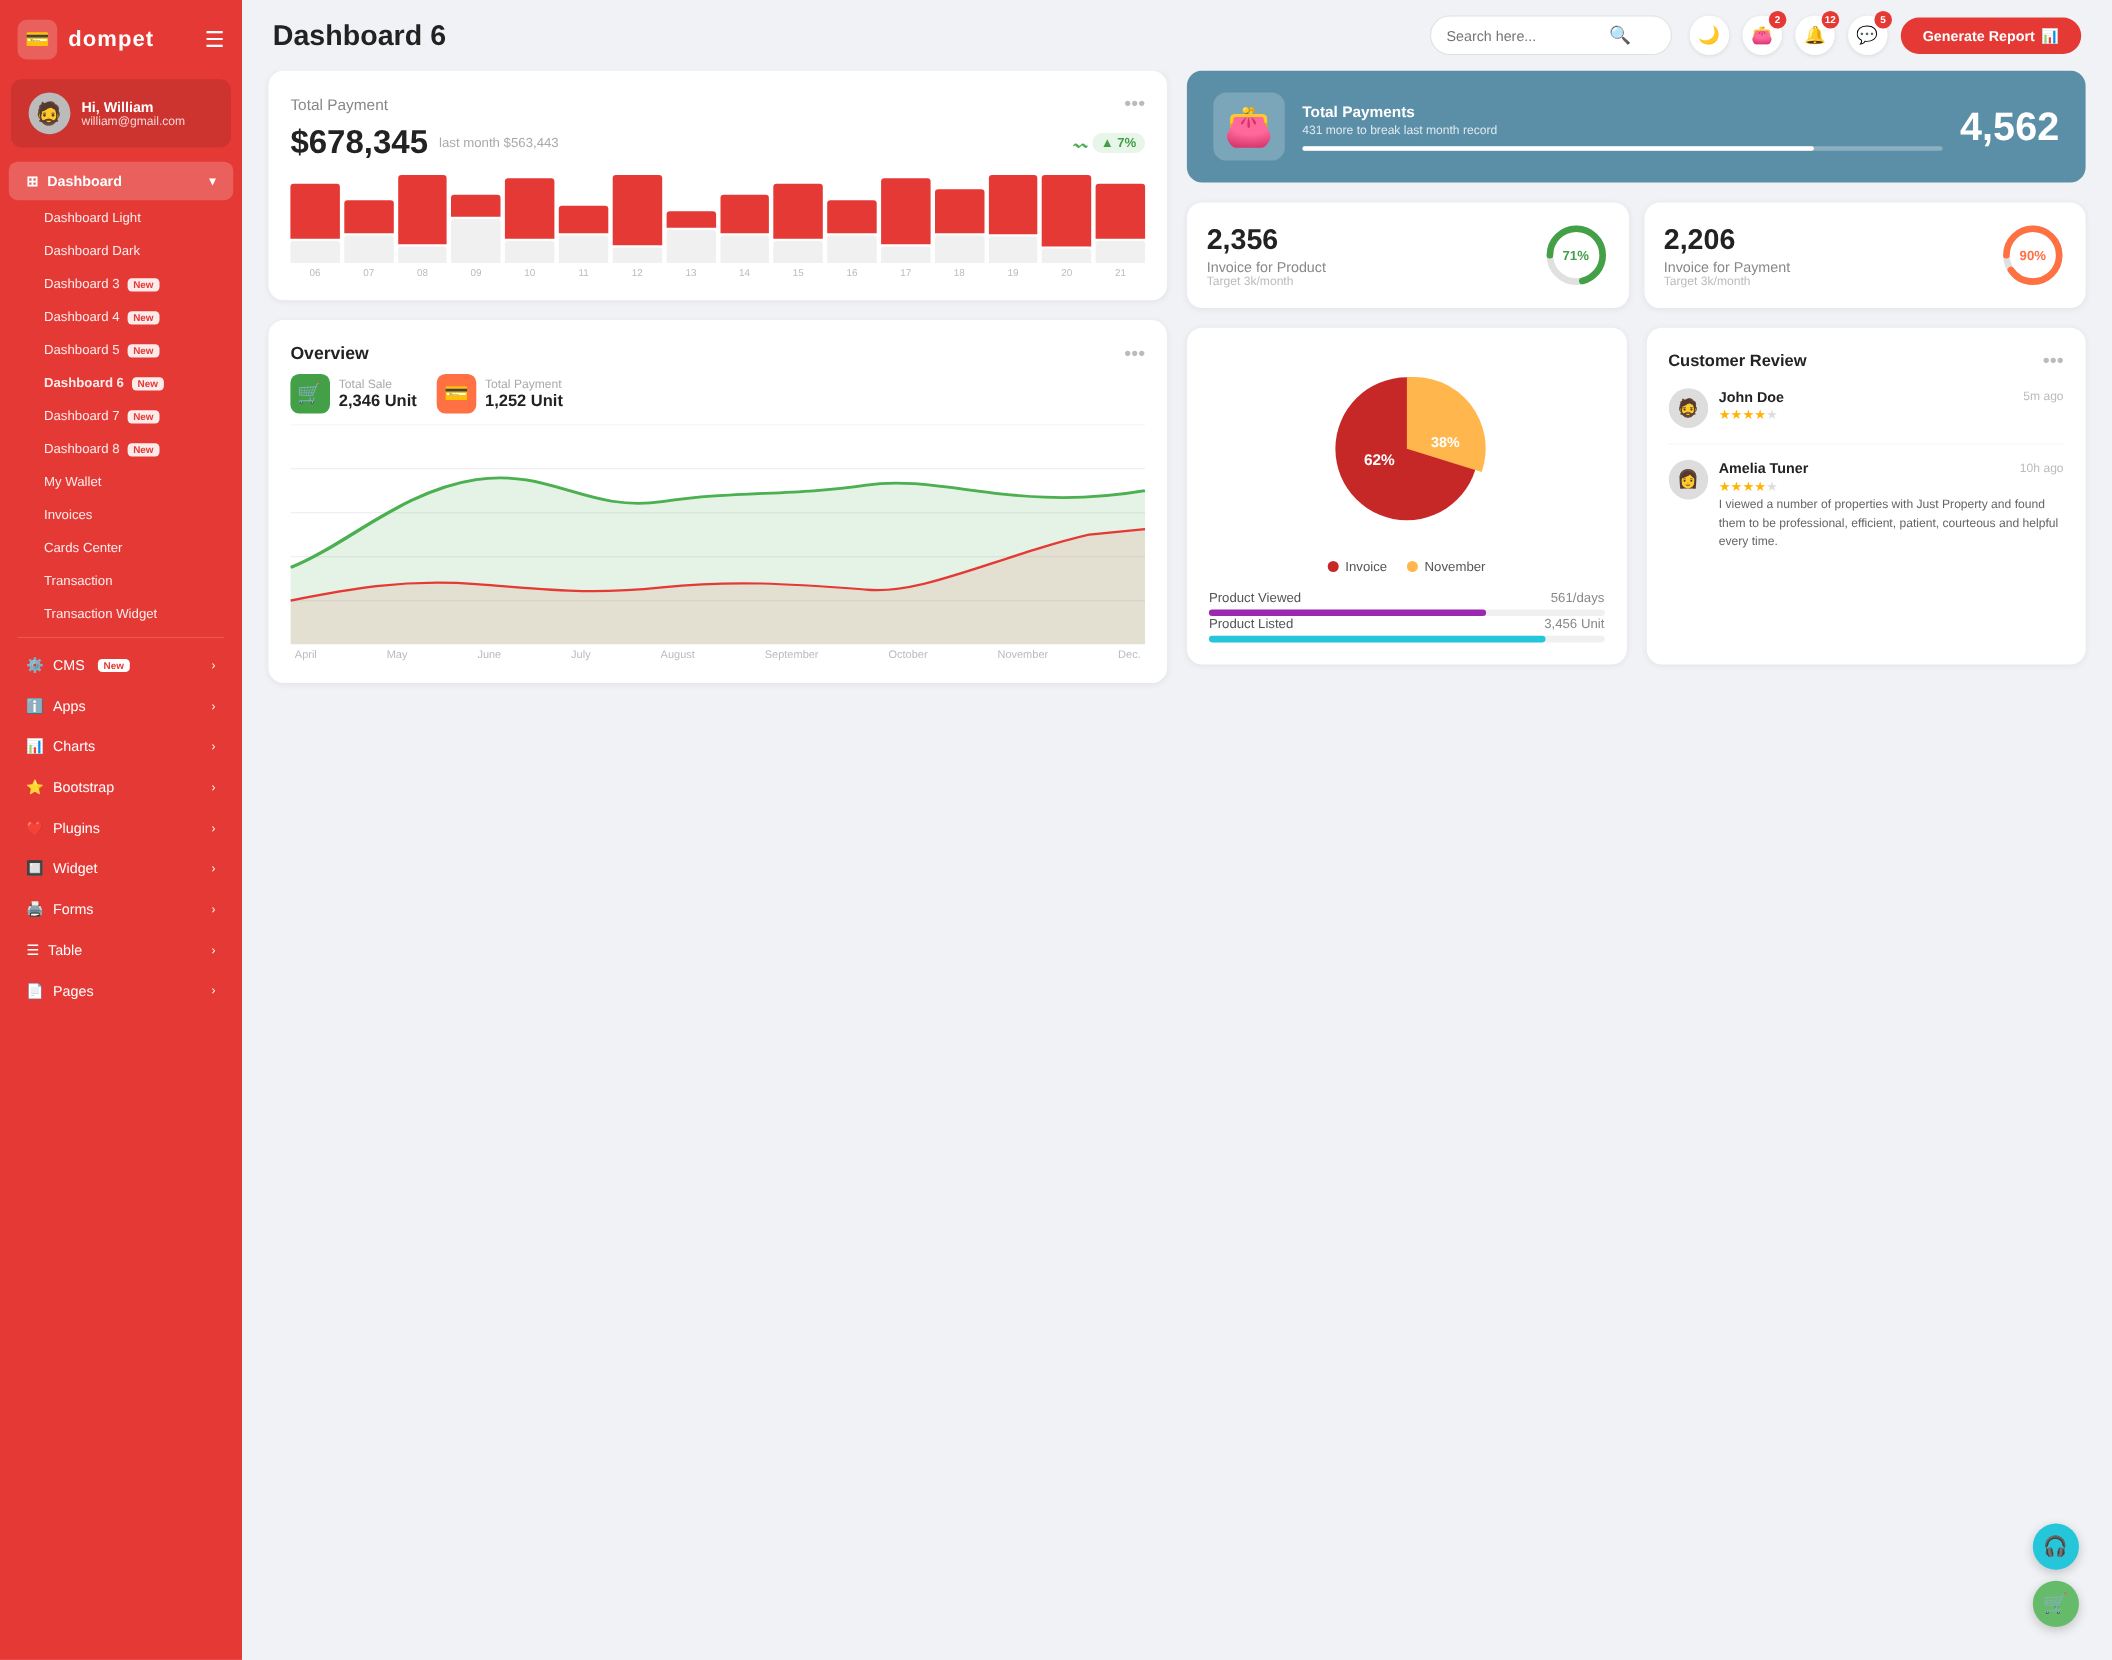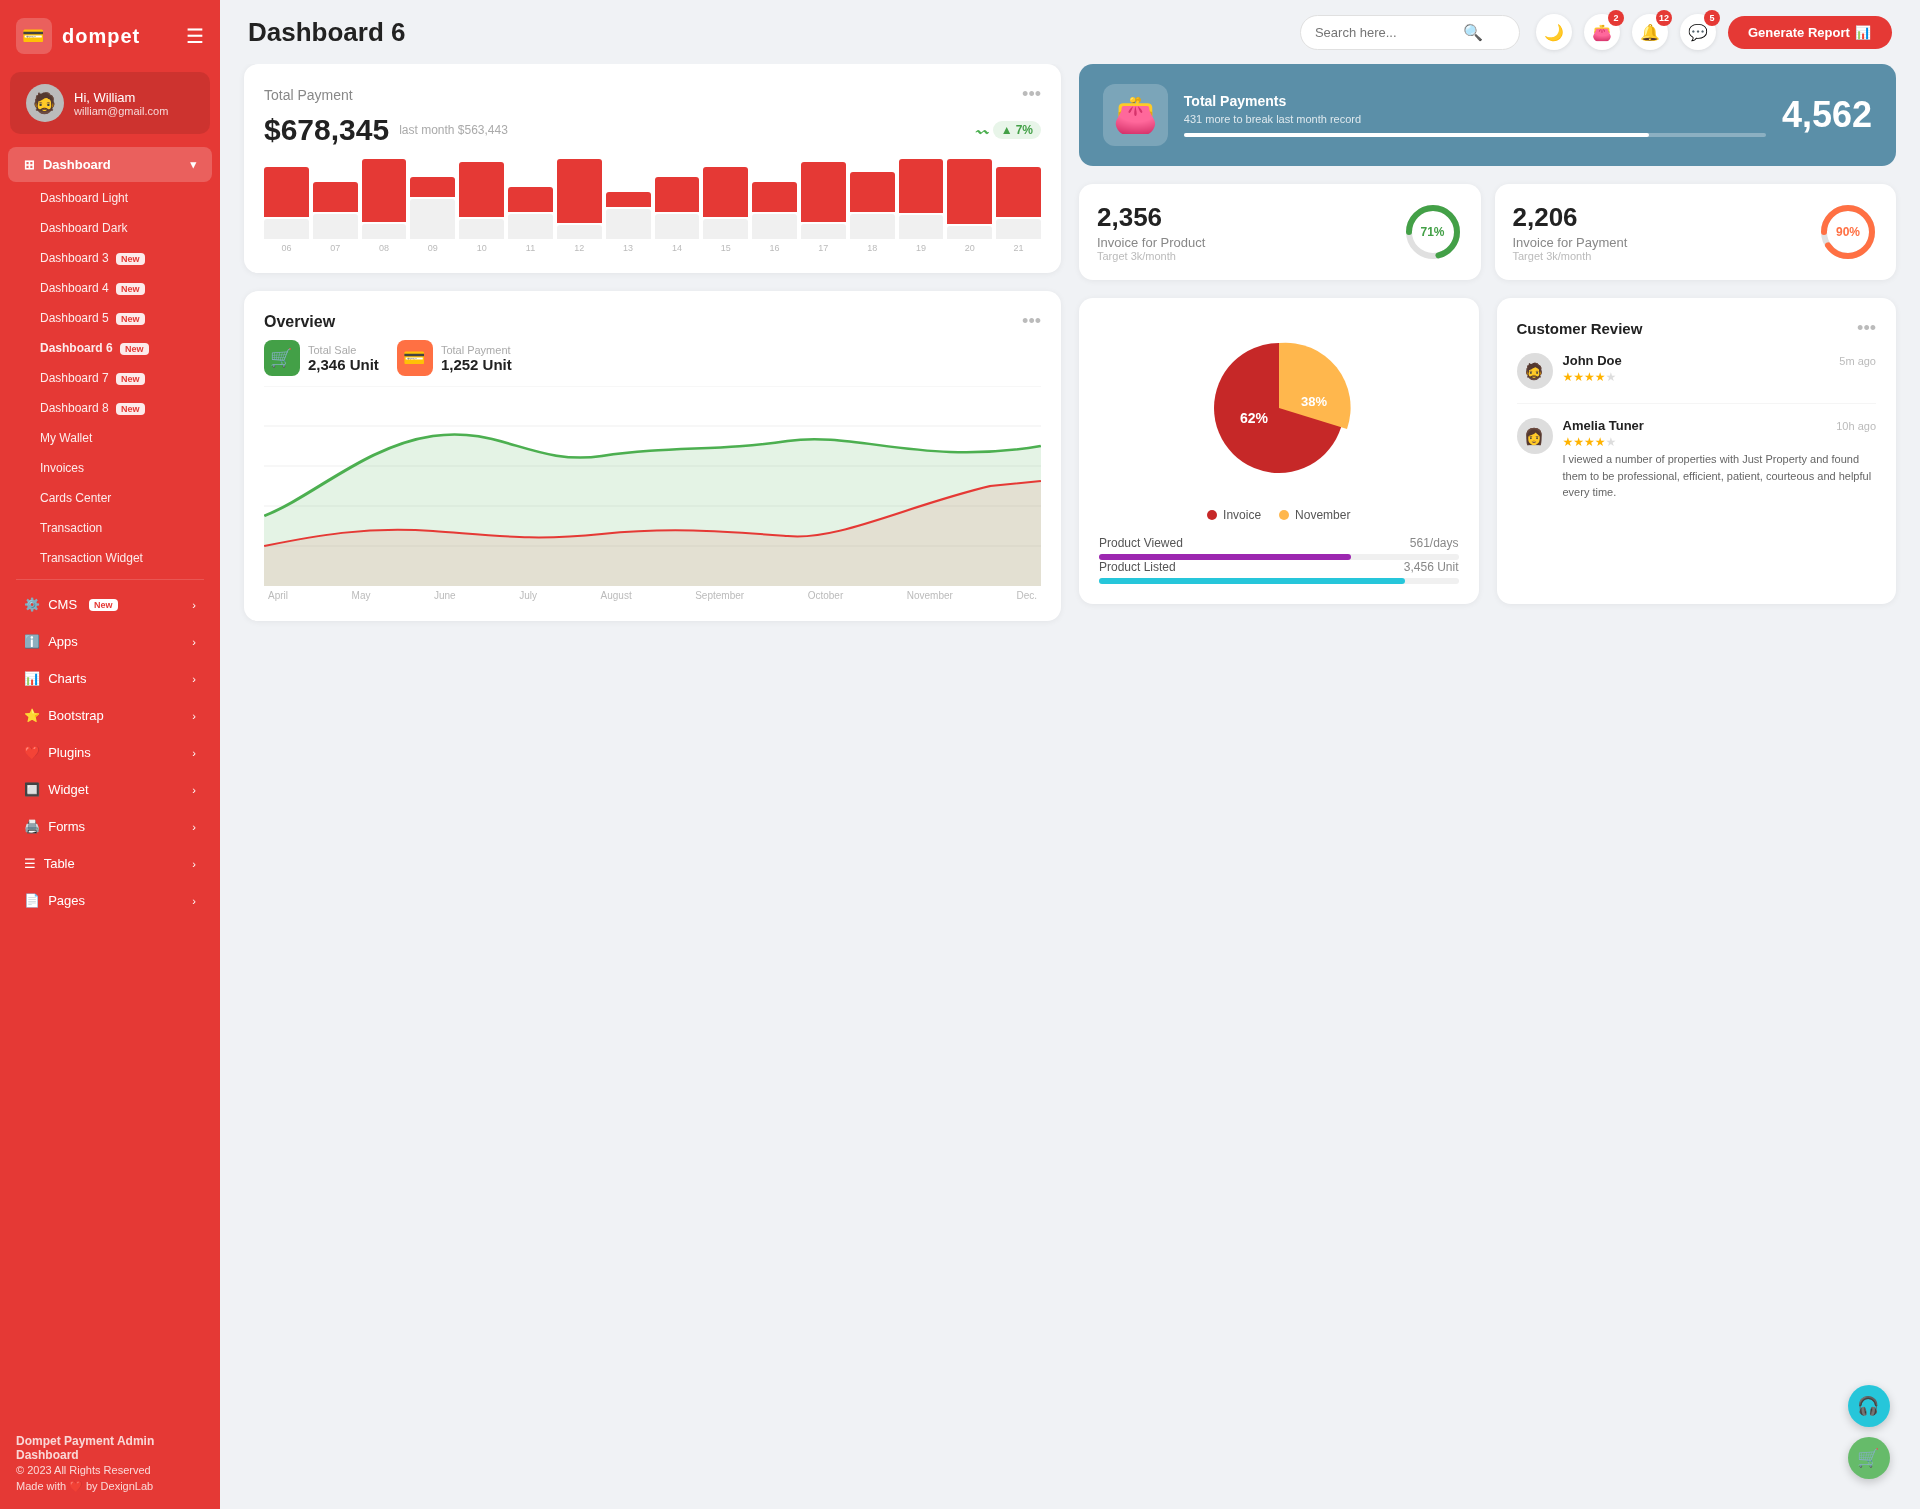--- a/index.html
+++ b/index.html
@@ -39,21 +39,21 @@
       margin: 0 10px 12px 10px;
       border-radius: 10px;
     }
     .user-avatar {
       width: 38px; height: 38px; border-radius: 50%;
       background: #bbb;
       overflow: hidden;
       display: flex; align-items: center; justify-content: center;
       font-size: 20px;
     }
-    .user-name { font-weight: 400; font-size: 13px; }
+    .user-name { font-weight: 700; font-size: 13px; }
     .user-email { font-size: 11px; opacity: 0.8; }
 
     .sidebar-nav-item {
       display: flex; align-items: center; gap: 8px;
       padding: 10px 16px;
       cursor: pointer;
       font-size: 13px;
       border-radius: 8px;
       margin: 1px 8px;
       transition: background 0.15s;
@@ -365,25 +365,20 @@
     <span>☰</span>
     <span>Table</span>
     <span class="arrow">›</span>
   </div>
   <div class="sidebar-nav-item">
     <span>📄</span>
     <span>Pages</span>
     <span class="arrow">›</span>
   </div>
 
-  <div class="sidebar-footer">
-    <div class="footer-brand">Dompet Payment Admin Dashboard</div>
-    <div>© 2023 All Rights Reserved</div>
-    <div style="margin-top:4px;">Made with ❤️ by DexignLab</div>
-  </div>
 </div>
 
 <div class="main">
 
   <div class="header">
     <div class="page-title">Dashboard 6</div>
     <div class="search-bar">
       <input class="search-input" type="text" placeholder="Search here..." style="">
       <span>🔍</span>
     </div>

